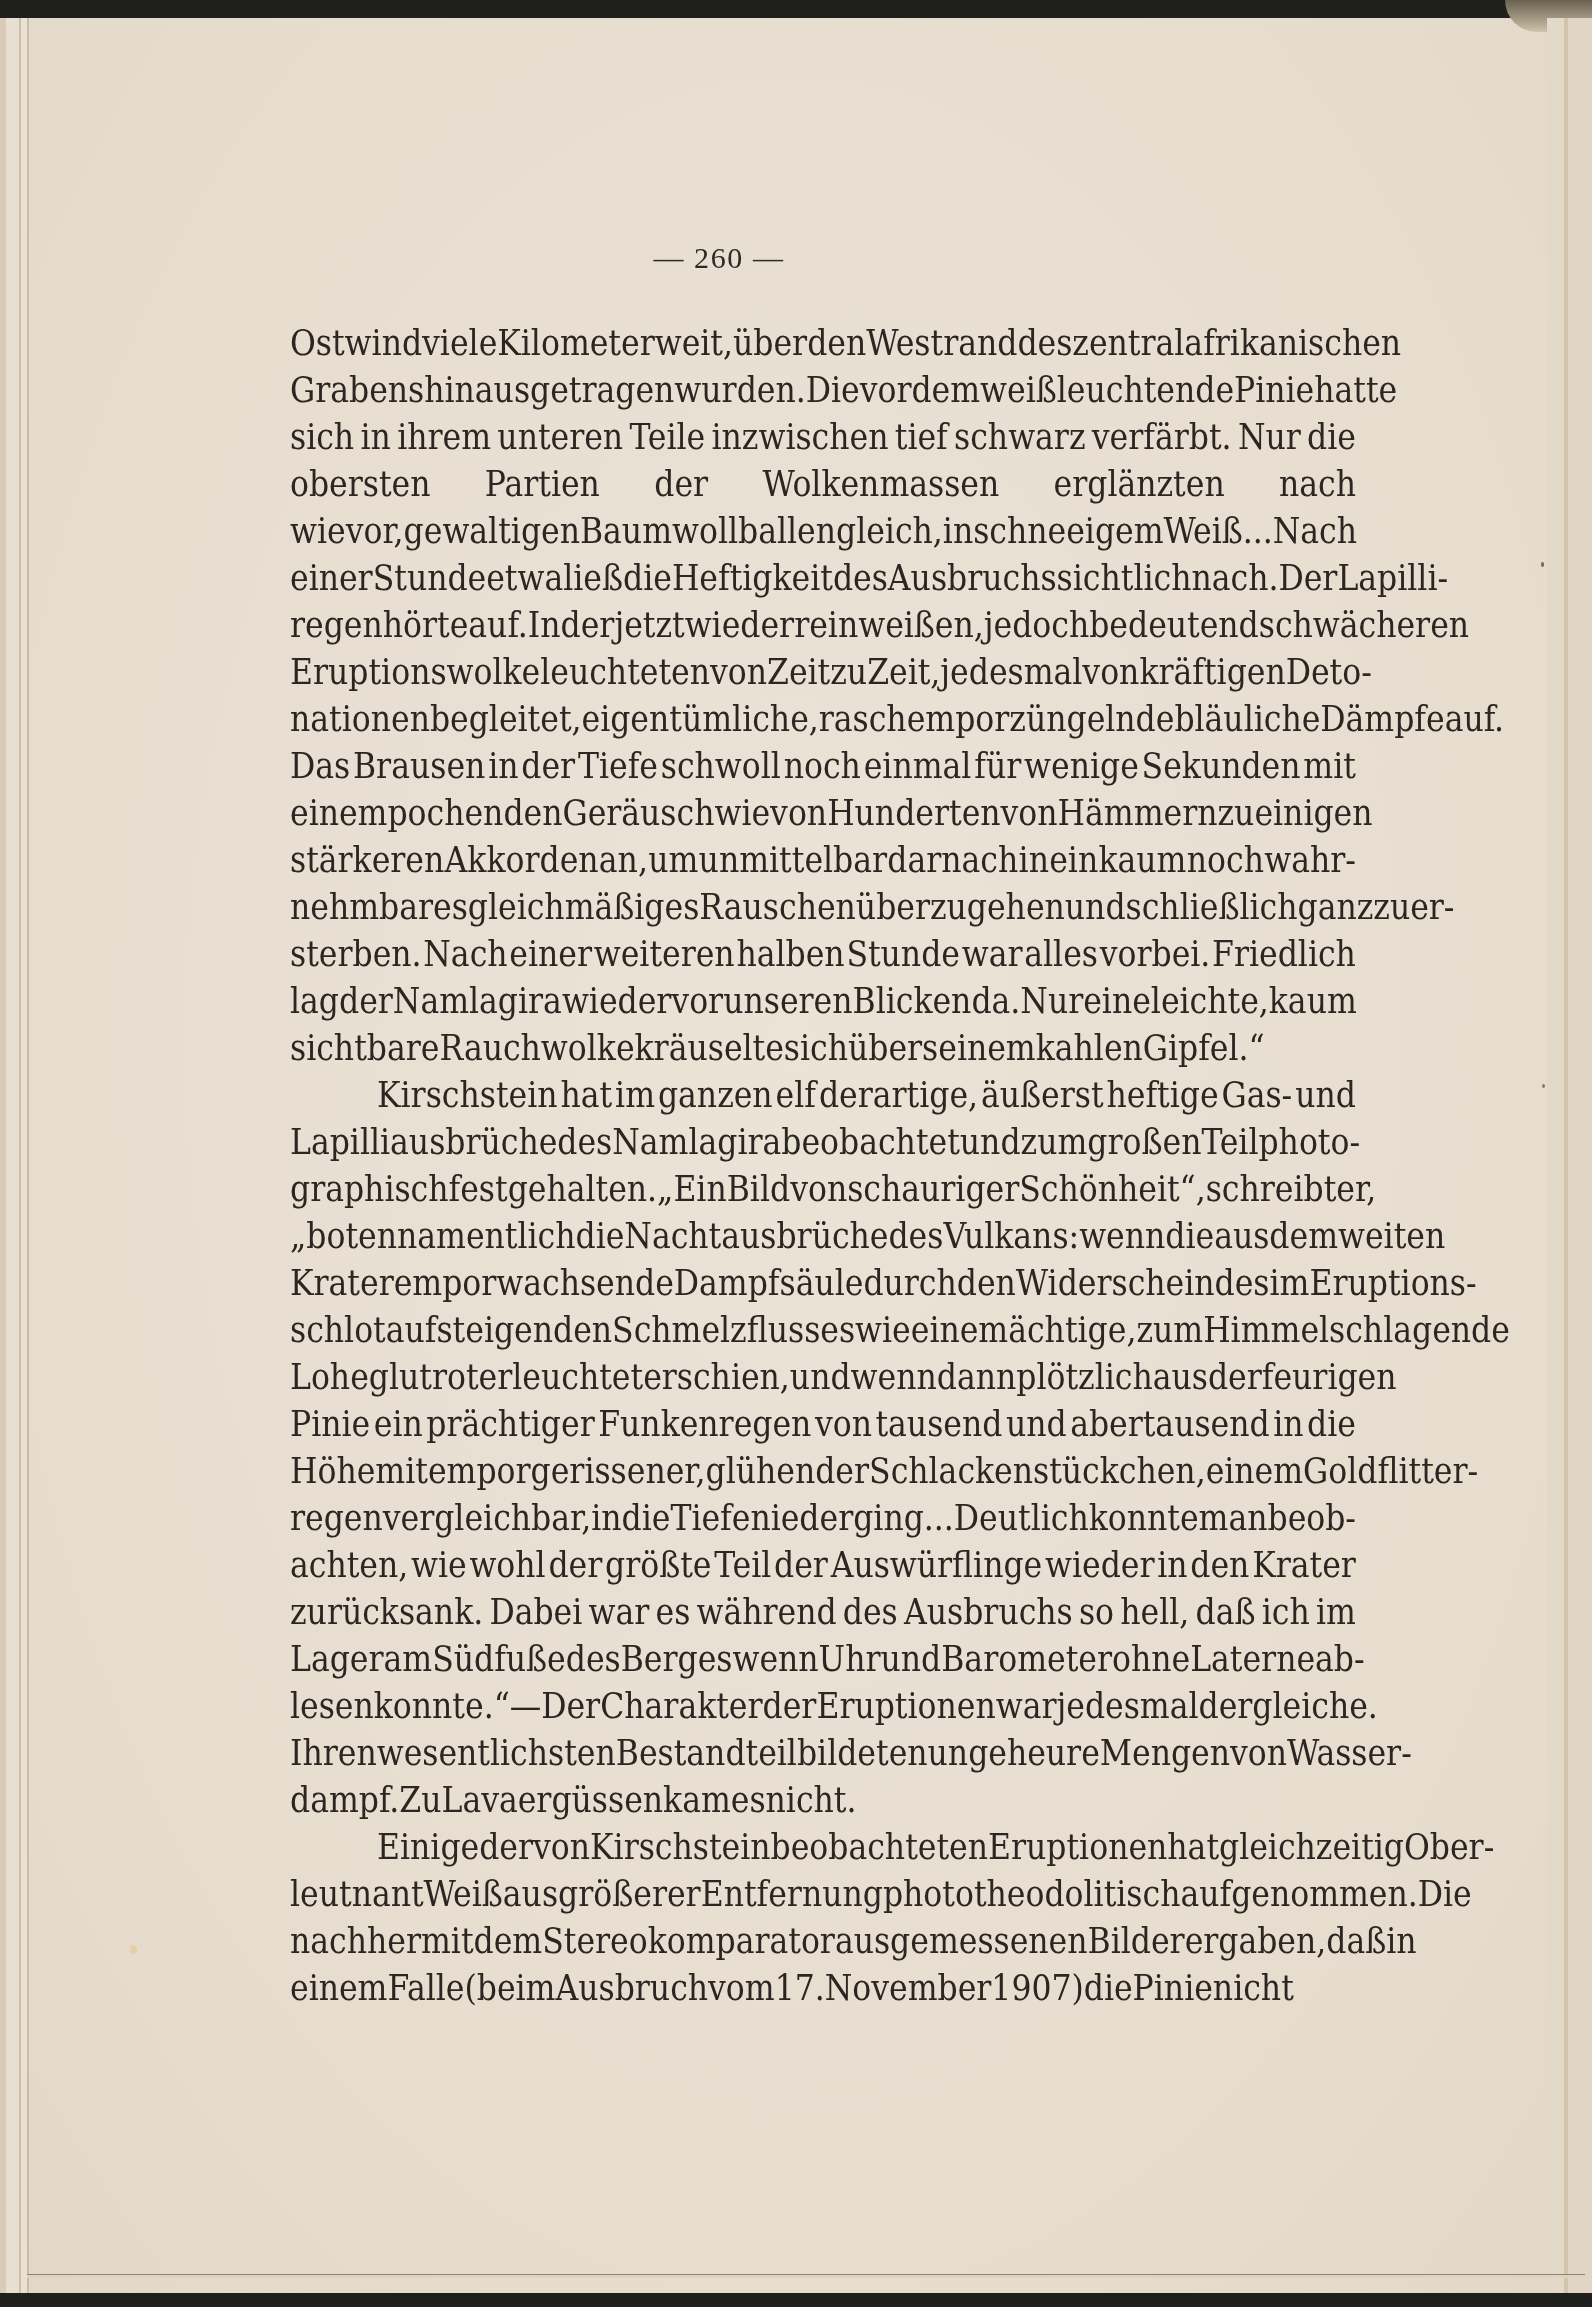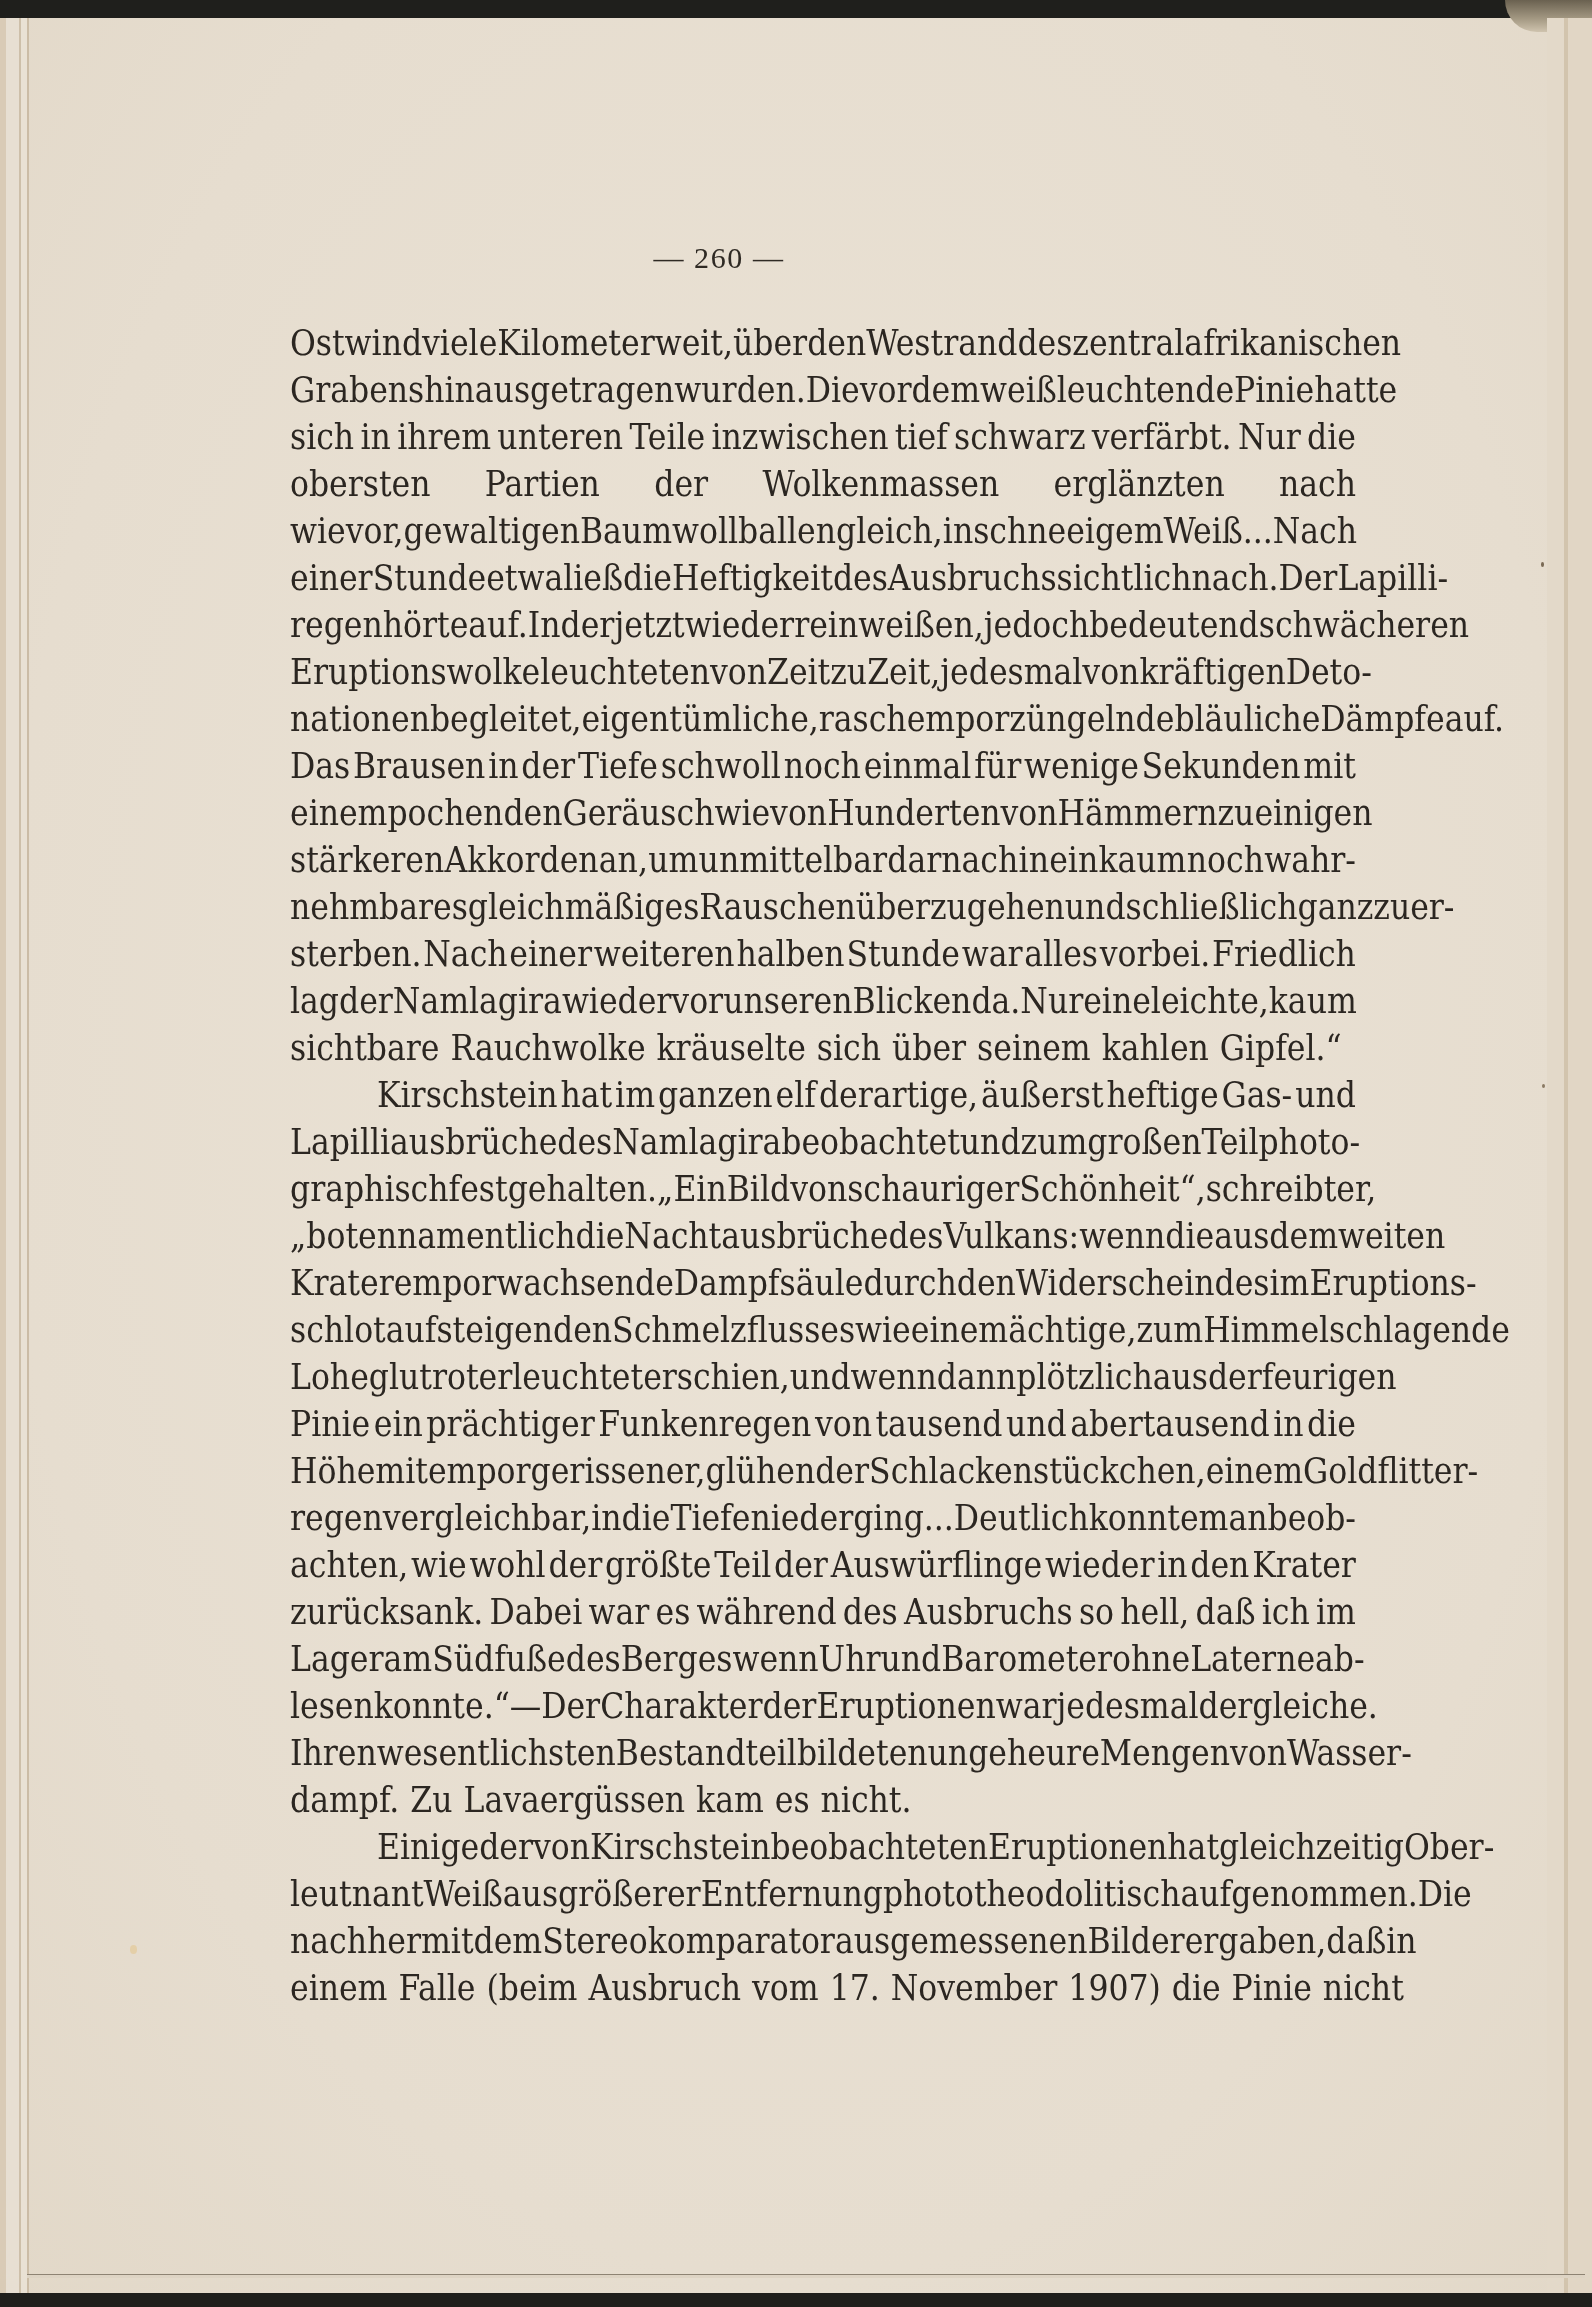--- a/index.html
+++ b/index.html
@@ -45,21 +45,21 @@
     }
     .text-block {
       position: absolute; left: 290px; top: 320px; width: 1066px;
       color: #2b2621; font-size: 35px; line-height: 47px;
       font-family: "DejaVu Serif", serif; font-stretch: condensed;
     }
     .line {
       display: flex; justify-content: space-between; white-space: nowrap;
       height: 47px; overflow: visible;
     }
-    .line.last { justify-content: flex-start; gap: 11px; }
+    .line.last { justify-content: flex-start; }
     .line.indent { padding-left: 87px; text-align: right; }
     .line span.w { display: inline-block; }
   </style>
 </head>
 <body>
 
 <div class="page"></div>
 <div class="right-fold-top"></div>
 <div class="left-edge"></div>
 <div class="left-edge-line"></div>

